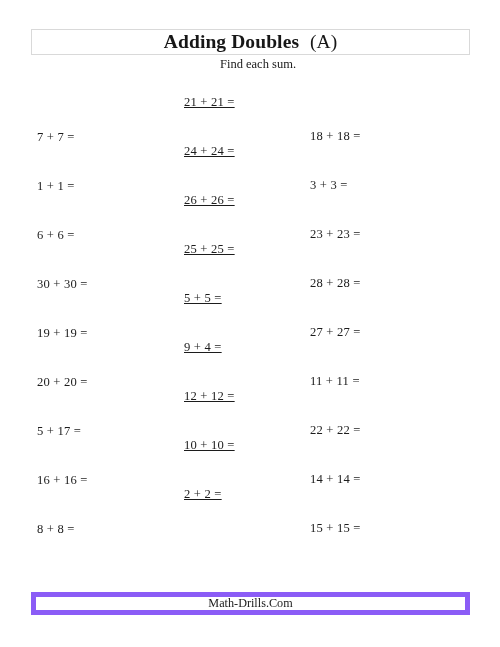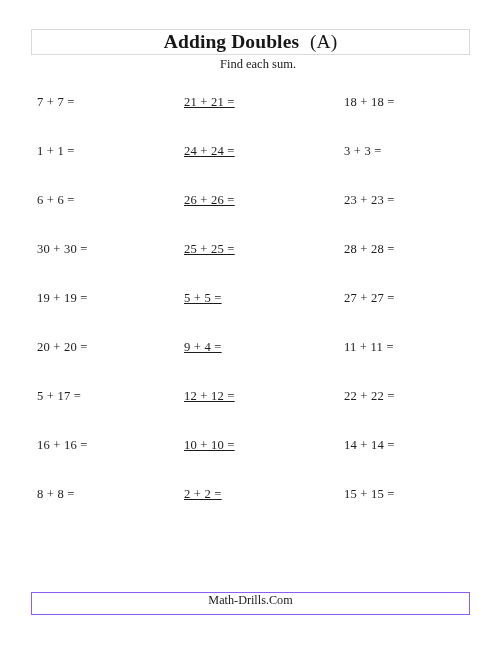--- a/index.html
+++ b/index.html
@@ -79,35 +79,35 @@
     height: 49px;
   }
   .cell {
     position: absolute;
     top: 0;
     font-size: 12.6px;
     color: #1c1c1c;
     white-space: nowrap;
     letter-spacing: 0.2px;
   }
-  .c0 { left: 37px; }
+  .c0 { left: 37px; margin-top: 35px; }
   .c1 { left: 184px; text-decoration: underline; }
-  .c2 { left: 344px; }
+  .c2 { left: 310px; margin-top: 34px; }
 
   
   .footer-box {
     position: absolute;
     left: 31px;
     top: 592px;
     width: 439px;
     height: 23px;
-    border: 1px solid #8b5cf6;
+    border: 5px solid #8b5cf6;
     box-sizing: border-box;
     display: flex;
-    align-items: flex-start;
+    align-items: center;
     justify-content: center;
   }
   .footer-text {
     font-size: 12.2px;
     color: #1a1a1a;
   }
 </style>
 </head>
 <body>
 

